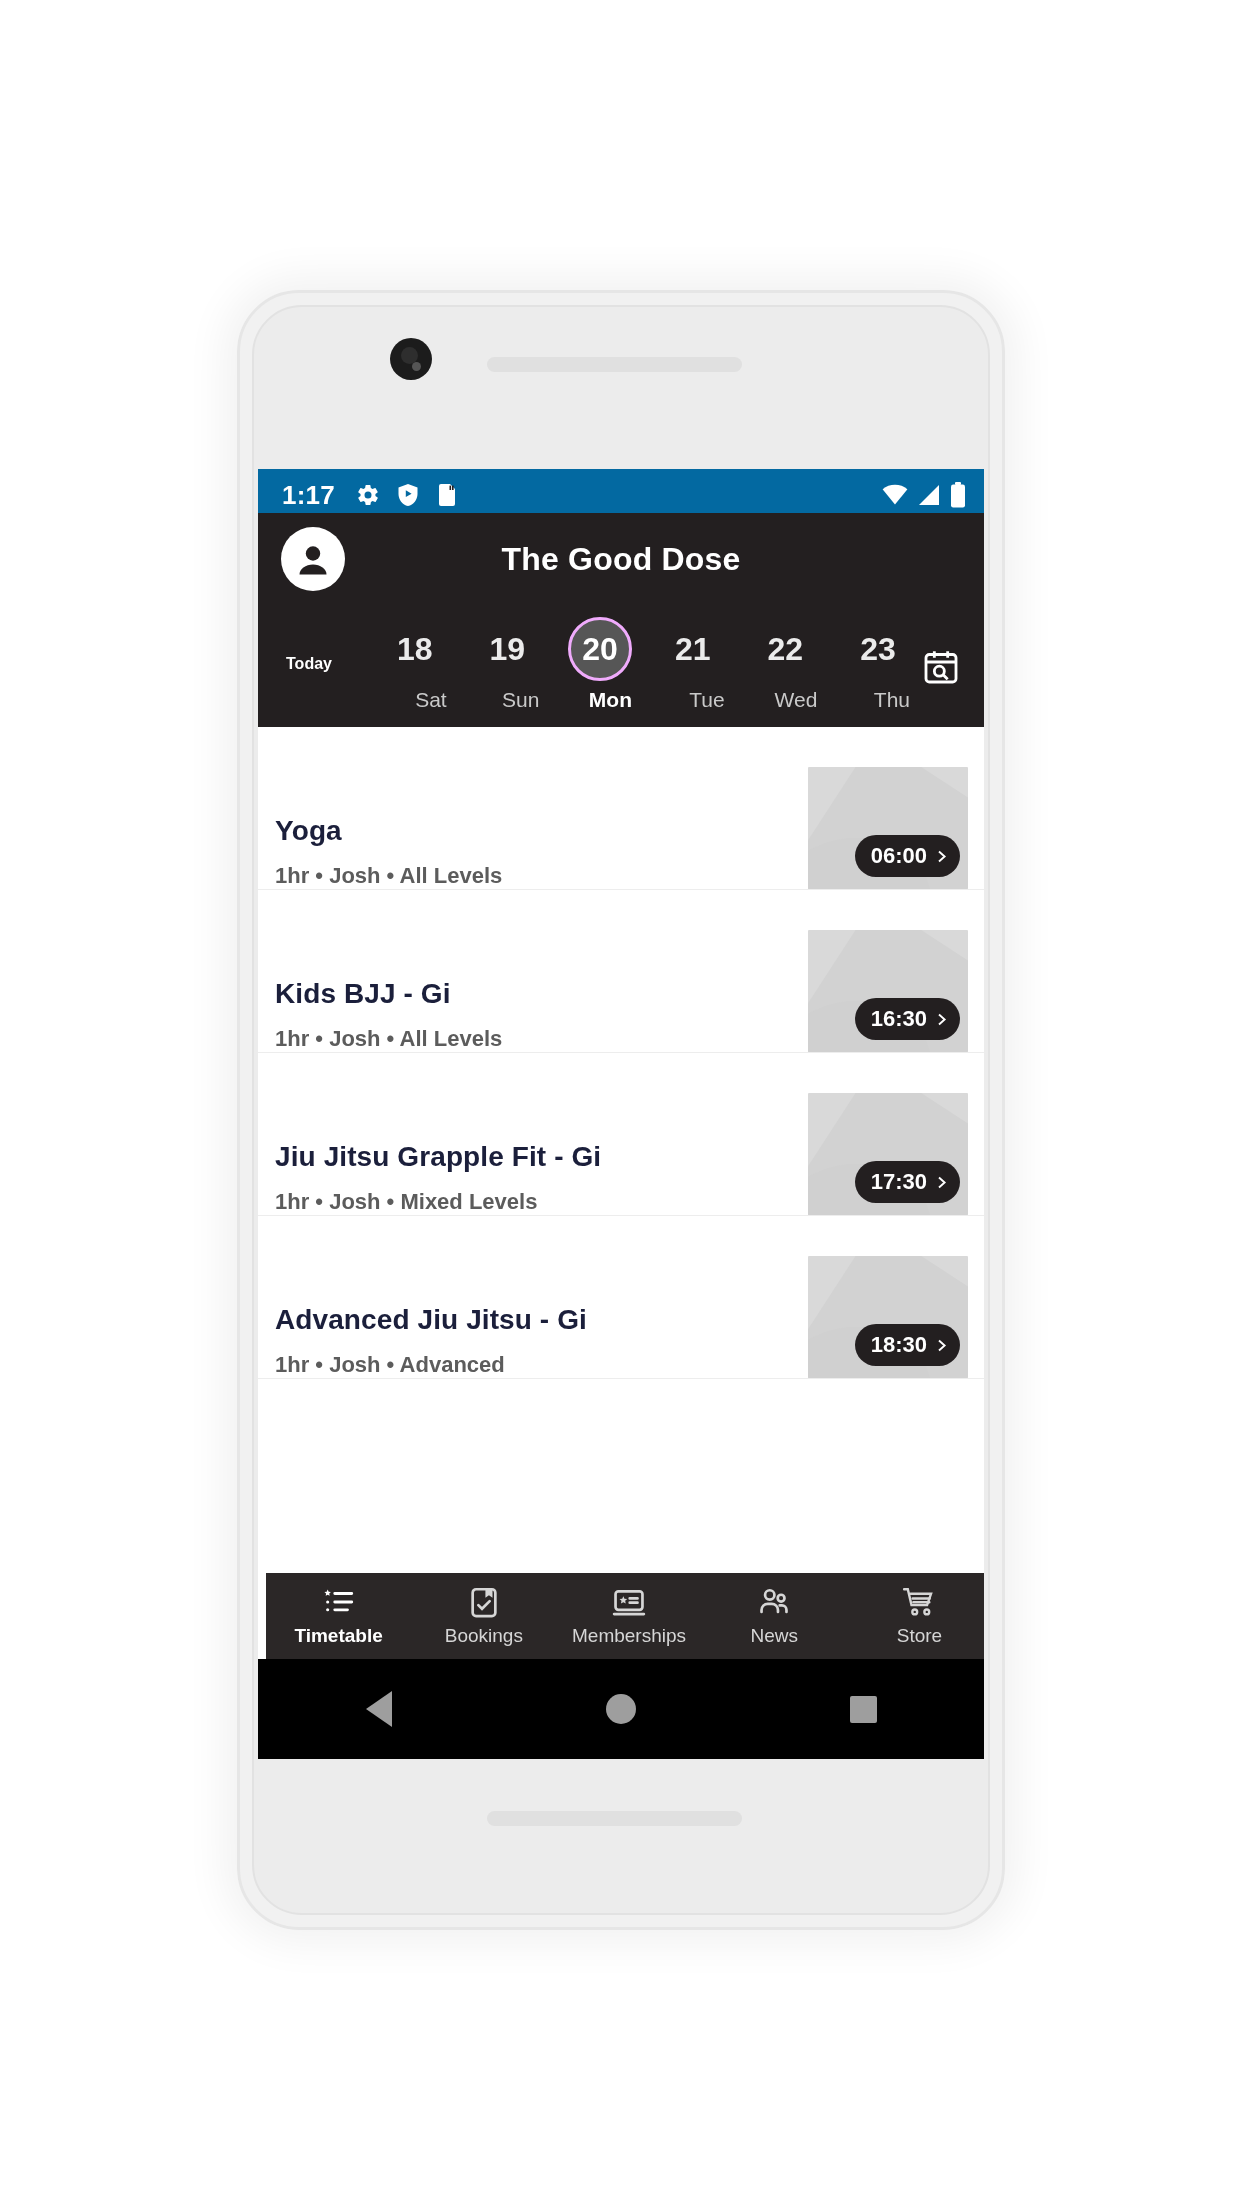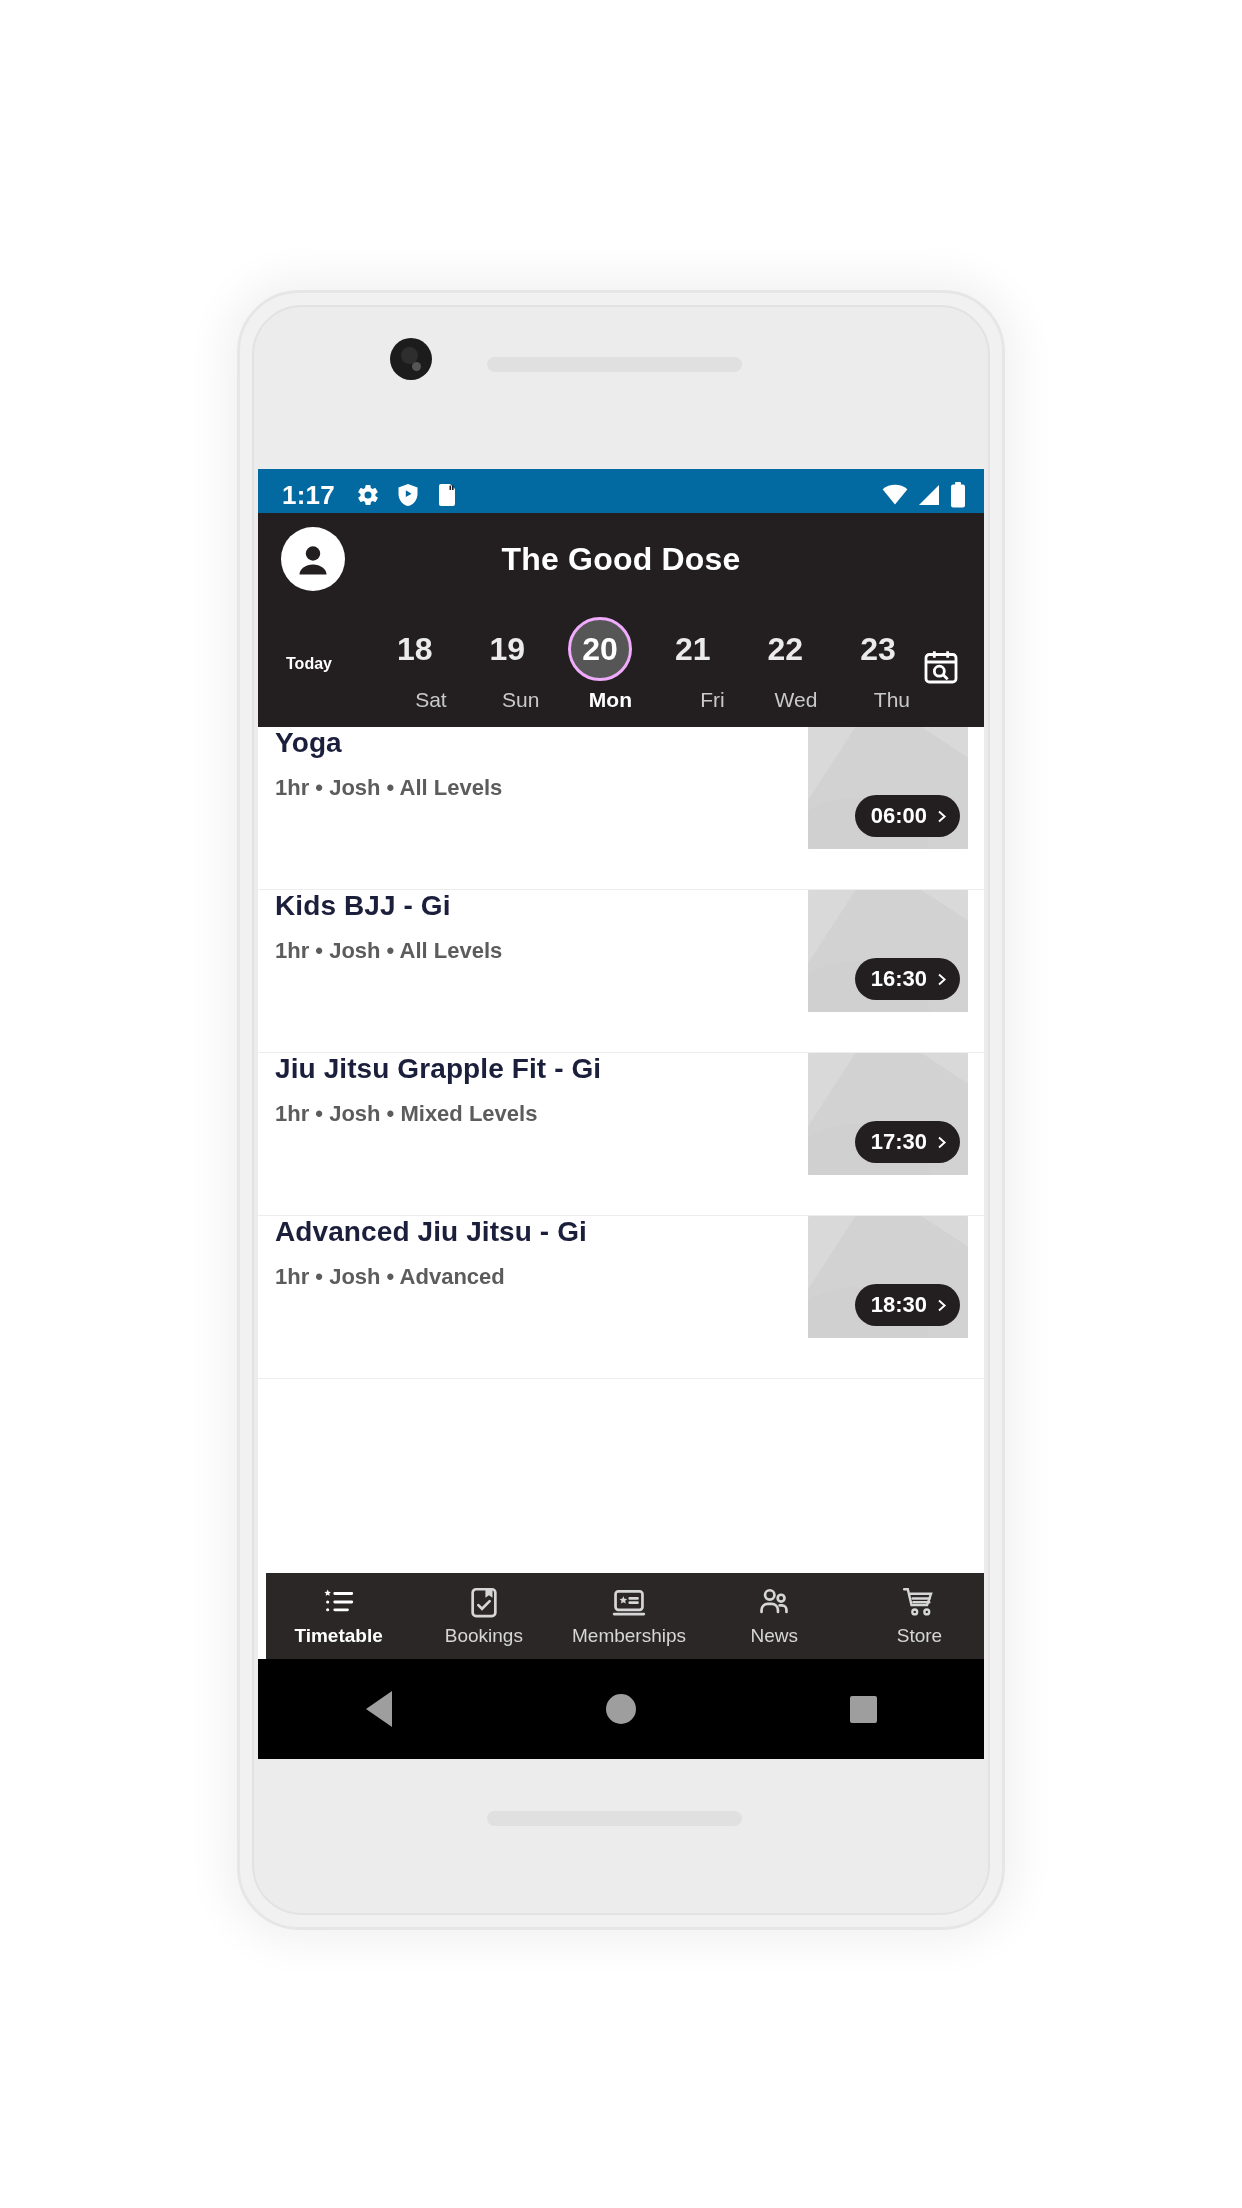--- a/index.html
+++ b/index.html
@@ -127,21 +127,21 @@
   .day.selected .day-dow { color: #ffffff; font-weight: 700; }
   .cal-btn {
     flex: 0 0 auto; width: 62px; display: flex;
     align-items: center; justify-content: center; padding-top: 6px;
     cursor: pointer;
   }
 
   
   .classlist { background: #ffffff; }
   .class-card {
-    display: flex; align-items: flex-start;
+    display: flex; align-items: flex-end;
     height: 163px; padding: 0 16px 0 16px;
     border-bottom: 1px solid #ededed;
     cursor: pointer;
   }
   .class-info { flex: 1; padding-left: 1px; }
   .class-title {
     font-size: 28px; font-weight: 700; color: #1b1f3b;
     letter-spacing: .1px; margin-bottom: 16px;
   }
   .class-meta { font-size: 22px; color: #5c5c5c; font-weight: 600; }
@@ -284,21 +284,21 @@
             <div class="day-dow">Sun</div>
           </div>
 
           <div class="day selected">
             <div class="day-num">20</div>
             <div class="day-dow">Mon</div>
           </div>
 
           <div class="day">
             <div class="day-num">21</div>
-            <div class="day-dow">Fri</div>
+            <div class="day-dow">Tue</div>
           </div>
 
           <div class="day">
             <div class="day-num">22</div>
             <div class="day-dow">Wed</div>
           </div>
 
           <div class="day">
             <div class="day-num">23</div>
             <div class="day-dow">Thu</div>

